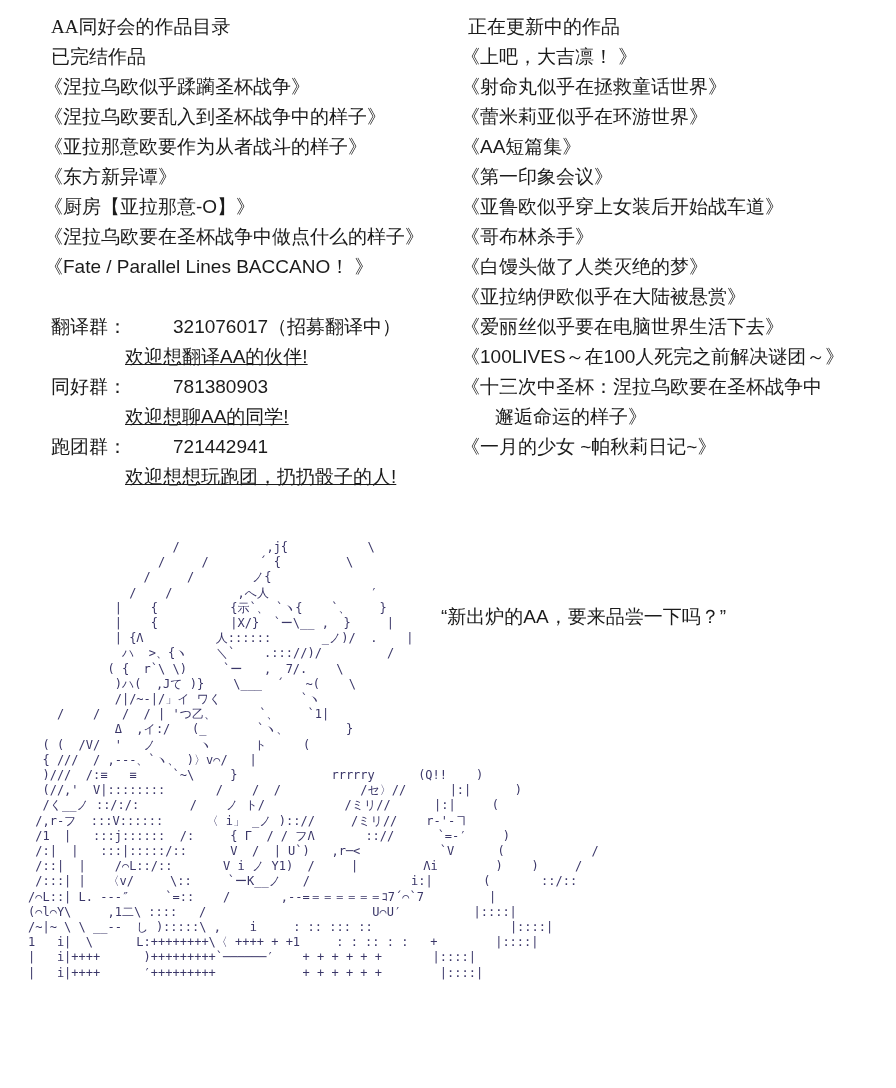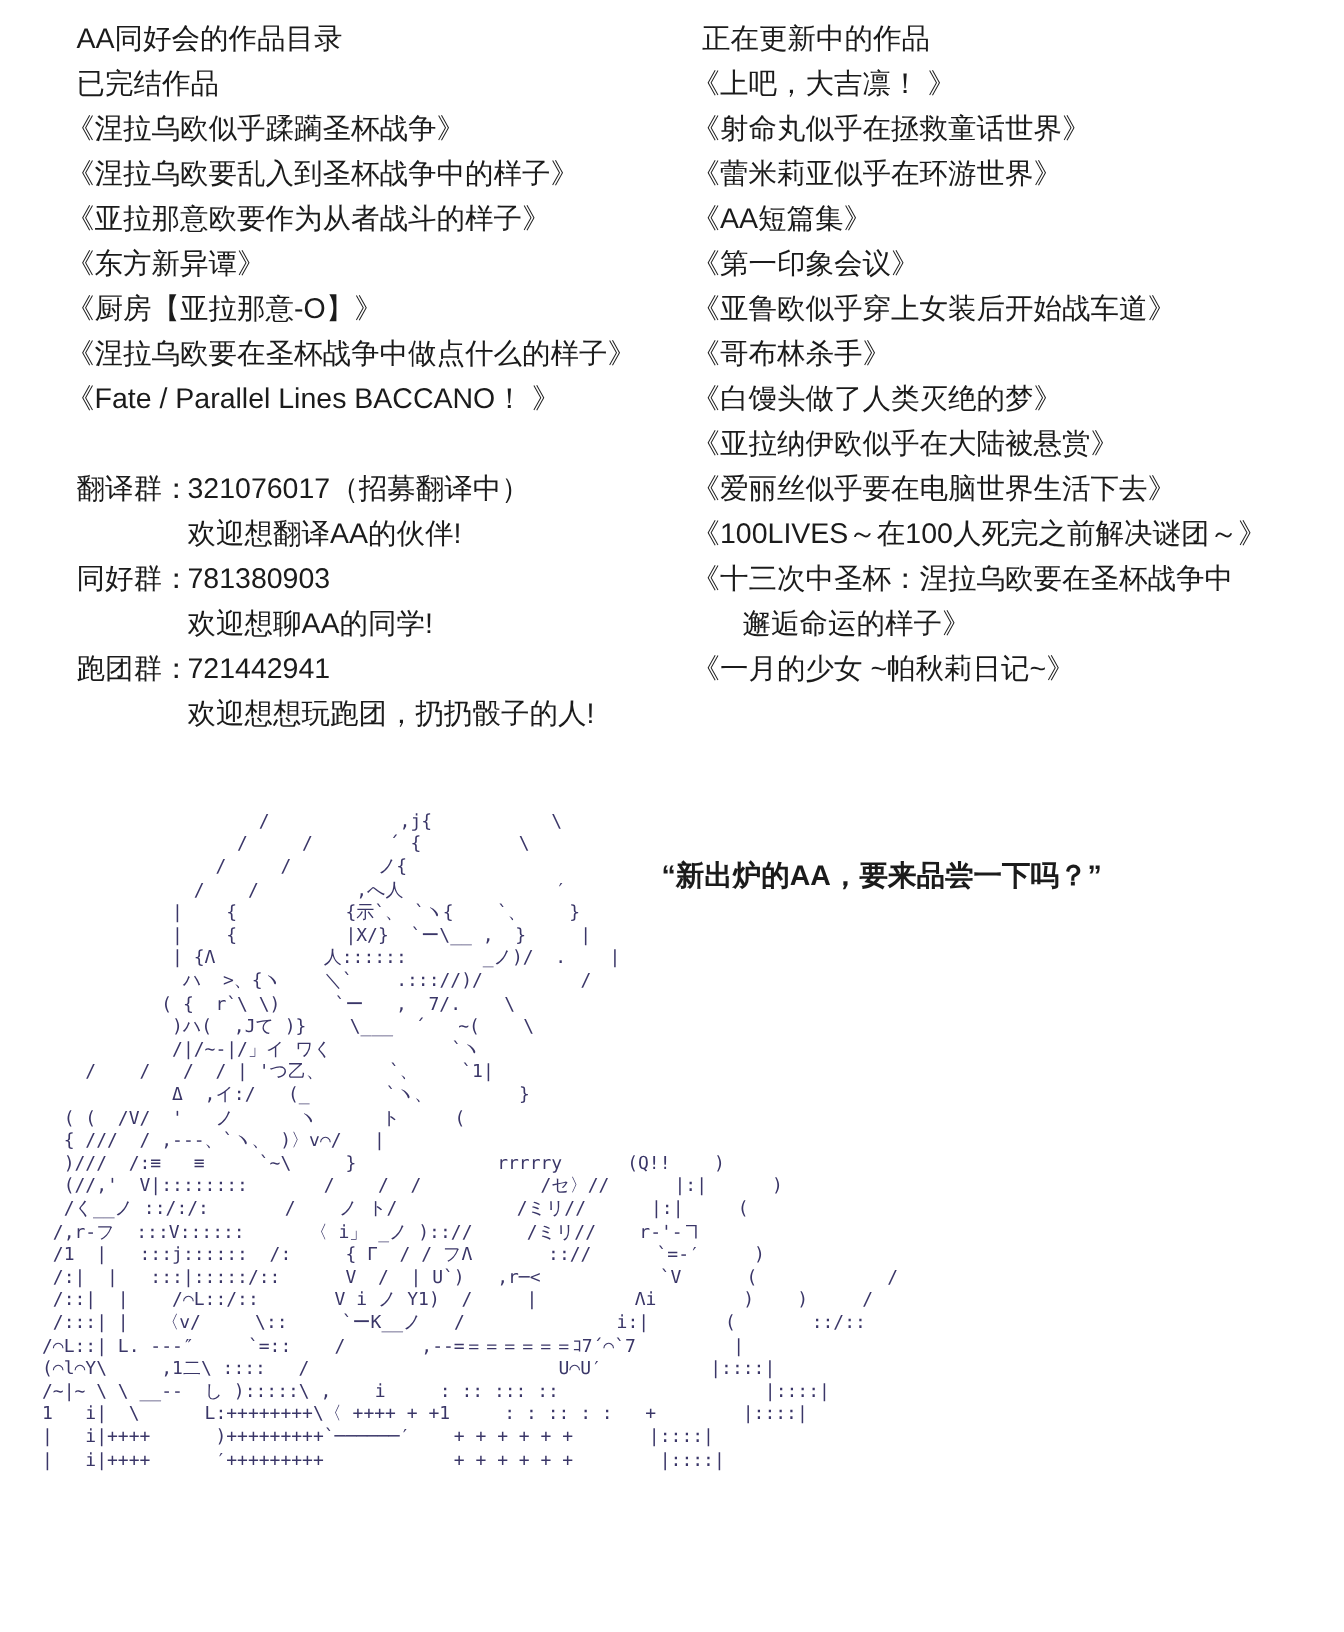--- a/index.html
+++ b/index.html
@@ -3,31 +3,31 @@
 <meta charset="utf-8">
 <style>
   html,body{margin:0;padding:0;}
   body{
     width:896px;height:1088px;position:relative;background:#ffffff;
     font-family:"Liberation Sans",sans-serif;color:#1b1b1b;overflow:hidden;
   }
   .col{position:absolute;top:12px;font-size:19px;line-height:30px;white-space:nowrap;}
   #left-col{left:44px;width:428px;}
   #right-col{left:461px;width:420px;}
-  .col-title,.section-title{padding-left:7px;}
+  .col-title,.section-title{padding-left:7px;font-family:Liberation Serif, serif;}
   .work-line{padding-left:0;}
   .work-line.indent2{padding-left:34px;}
   #groups{margin-top:30px;}
-  .group-row{display:flex;}
+  .group-row{display:flex;gap:48px;}
   .g-label{width:81px;padding-left:7px;box-sizing:border-box;flex:0 0 auto;}
   .g-value{flex:0 0 auto;}
-  .group-note{padding-left:81px;}
+  .group-note{padding-left:81px;text-decoration:underline;}
   #speech{
-    position:absolute;left:441px;top:572px;font-size:19px;line-height:26px;
-    white-space:nowrap;color:#1b1b1b;font-weight:bold;
+    position:absolute;left:441px;top:604px;font-size:19px;line-height:26px;
+    white-space:nowrap;color:#1b1b1b;
   }
   #art{
     position:absolute;left:28px;top:540px;margin:0;
     font-family:"DejaVu Sans Mono",monospace;
     font-size:12px;line-height:15.2px;letter-spacing:0;
     color:#3a3668;white-space:pre;
   }
 </style>
 </head>
 <body>

